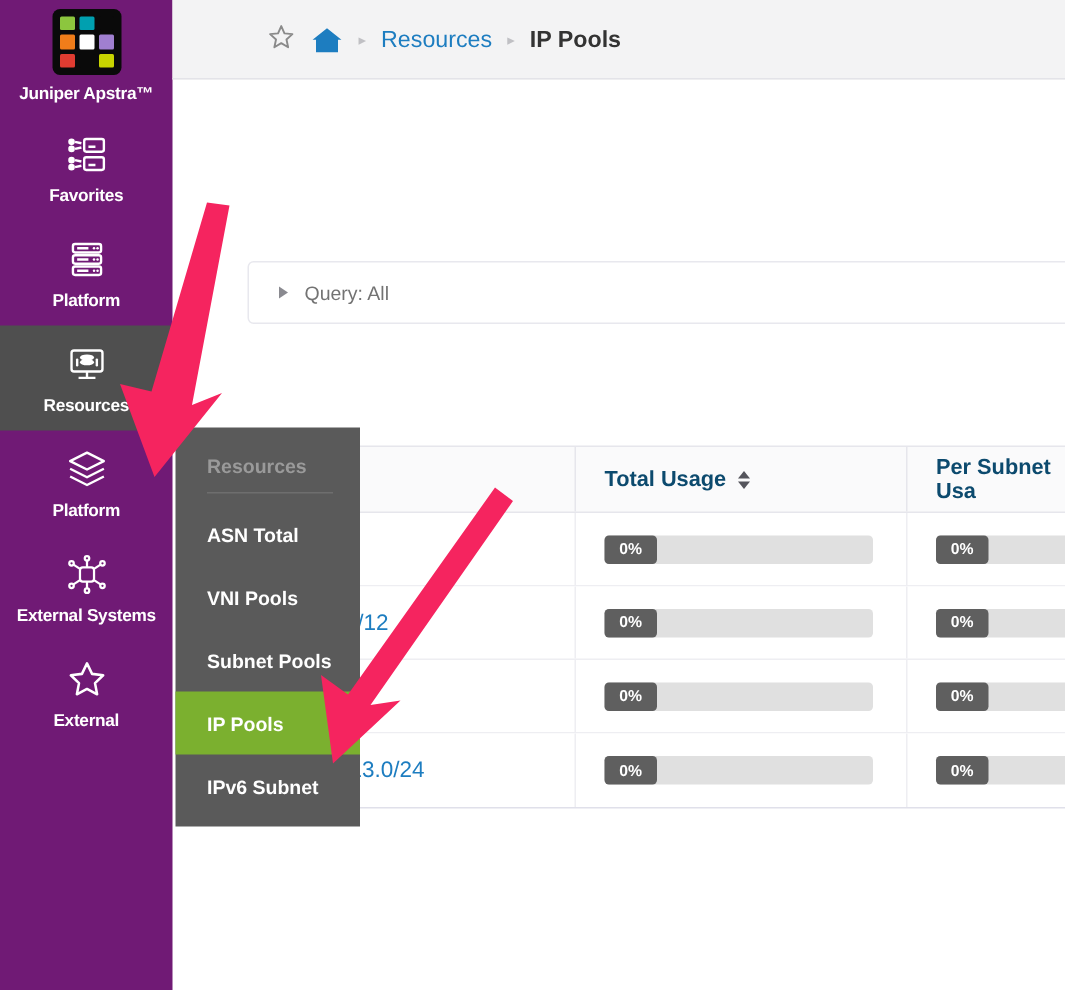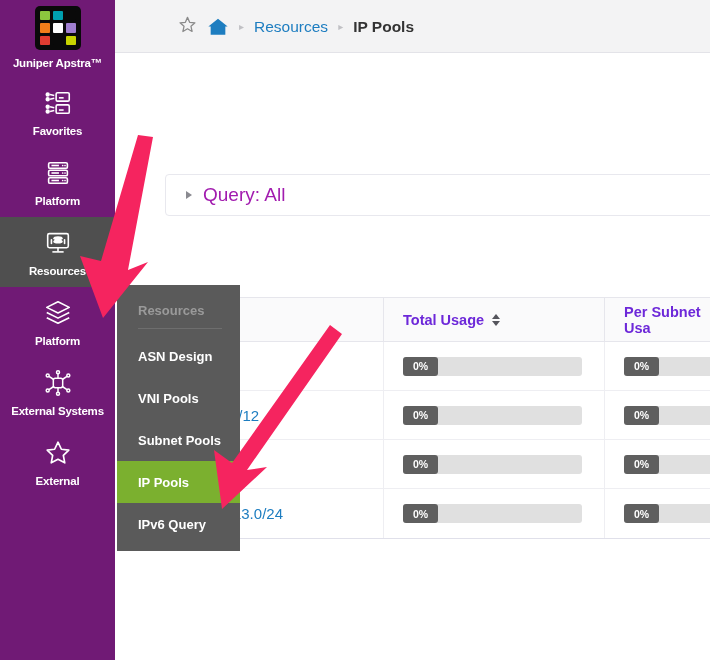--- a/index.html
+++ b/index.html
@@ -114,41 +114,41 @@
     border-radius: 4px;
     display: flex; align-items: center;
     padding-left: 20px; gap: 11px;
   }
   .q-caret {
     width: 0; height: 0;
     border-left: 6px solid #8a8a90;
     border-top: 4.5px solid transparent;
     border-bottom: 4.5px solid transparent;
   }
-  .q-text { color: #a21caf; font-size: 19px; }
+  .q-text { color: #737373; font-size: 13px; }
 
   
   .table {
     position: absolute; left: 165px; top: 297px;
     width: 560px;
     border-top: 1px solid #e6e6ec;
     border-bottom: 1px solid #e0e0ea;
   }
   .thead {
     display: flex;
     height: 44px;
     background: #fafafb;
     border-bottom: 1px solid #e6e6ec;
   }
   .th {
     display: flex; align-items: center;
     gap: 8px;
     padding-left: 19px;
     font-size: 14.5px; font-weight: bold;
-    color: #6d28d9;
+    color: #0c4a6e;
     border-right: 1px solid #e6e6ec;
     cursor: pointer;
   }
   .col-1 { width: 219px; }
   .col-2 { width: 221px; }
   .col-3 { width: 120px; border-right: none; }
   .sorticon { display: flex; flex-direction: column; gap: 2px; }
   .sorticon i {
     width: 0; height: 0; display: block;
     border-left: 4px solid transparent;
@@ -424,33 +424,33 @@
           <div class="usage-badge">0%</div>
         </div>
       </div>
     </div>
   </div>
 
   <div class="dropdown">
     <div class="dd-header">Resources</div>
     <div class="dd-sep"></div>
     <div class="dd-item">
-      <span>ASN Design</span>
+      <span>ASN Total</span>
     </div>
     <div class="dd-item">
       <span>VNI Pools</span>
     </div>
     <div class="dd-item">
       <span>Subnet Pools</span>
     </div>
     <div class="dd-item selected">
       <span>IP Pools</span>
     </div>
     <div class="dd-item">
-      <span>IPv6 Query</span>
+      <span>IPv6 Subnet</span>
     </div>
   </div>
 
   <svg class="arrow-layer" viewBox="0 0 710 660">
     <g>
       <path d="M153 137 L128 270 L148 262 L103 318 L80 256 L101 261 L138 135 Z" fill="#f5245f"></path>
     </g>
     <g>
       <path d="M342 334 L247 470 L267 467 L222 509 L214 450 L232 463 L330 325 Z" fill="#f5245f"></path>
     </g>

